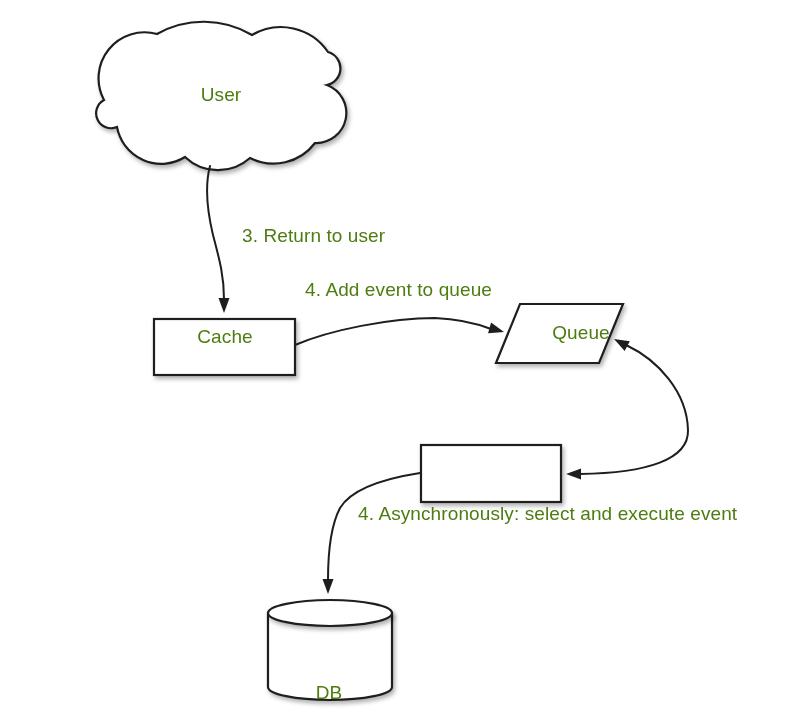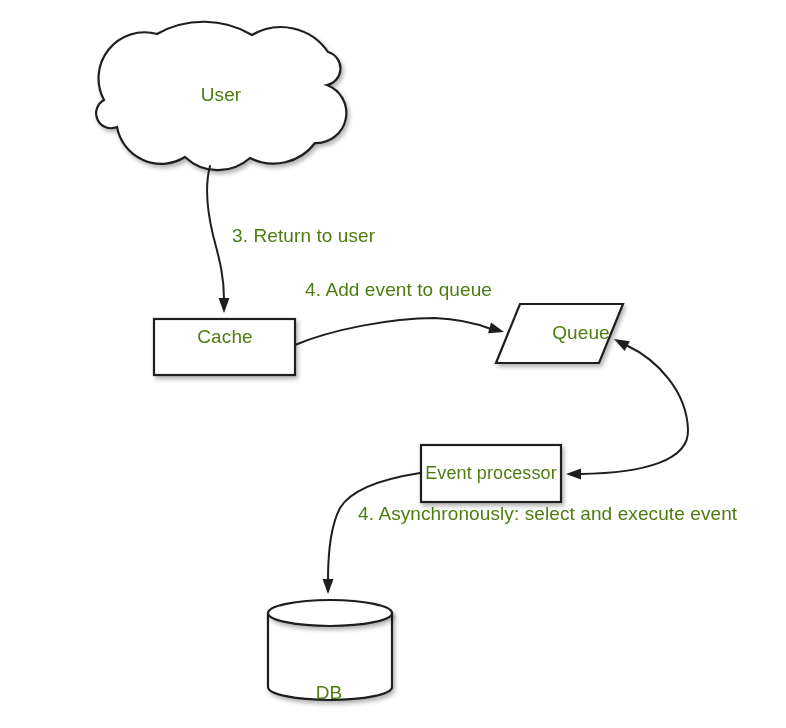--- a/index.html
+++ b/index.html
@@ -89,20 +89,19 @@
     <path class="arrowhead" d="M 0,0 L -15,-5.5 L -15,5.5 Z" transform="translate(614,339) rotate(-152)"></path>
     <path class="arrowhead" d="M 0,0 L -15,-5.5 L -15,5.5 Z" transform="translate(566,474) rotate(180)"></path>
 
     <path class="connector" d="M 420,473 C 388,478 352,488 340,508 C 330,527 328,556 328,580"></path>
     <path class="arrowhead" d="M 0,0 L -15,-5.5 L -15,5.5 Z" transform="translate(328,594) rotate(90)"></path>
   </svg>
 
   <div class="label node-label" style="left:221px; top:95px;">User</div>
   <div class="label node-label" style="left:225px; top:337px;">Cache</div>
   <div class="label node-label" style="left:560px; top:333px;margin-left:21px;">Queue</div>
-  <div class="label node-label small" style="left:491px; top:474px;">Event processor</div>
   <div class="label node-label" style="left:329px; top:655px;margin-top:38px;">DB</div>
 
   <div class="label" style="left:305px; top:280px;">4. Add event to queue</div>
-  <div class="label" style="left:232px; top:226px;">3. Return to user</div>
+  <div class="label" style="left:242px; top:226px;">3. Return to user</div>
   <div class="label" style="left:358px; top:504px;">4. Asynchronously: select and execute event</div>
 
 </div>
 
 </body></html>

